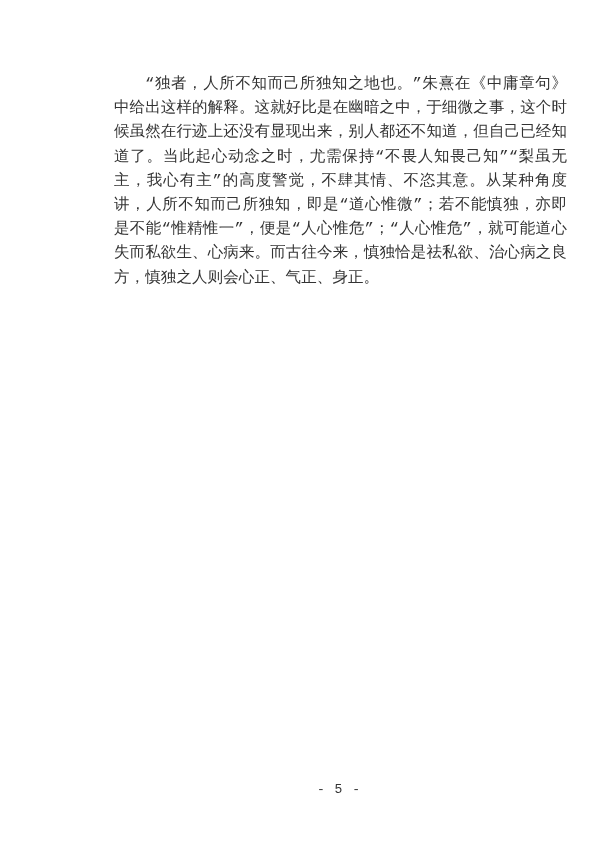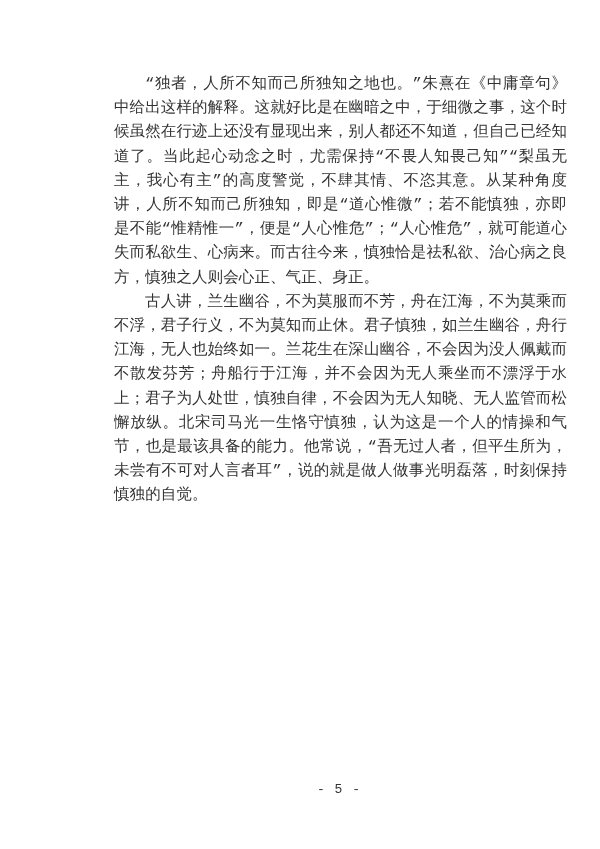--- a/index.html
+++ b/index.html
@@ -46,16 +46,15 @@
     letter-spacing: 1px;
     color: #333333;
   }
 </style>
 </head>
 <body>
 
 <div class="page" style="background: rgb(255, 255, 255); color: rgb(51, 51, 51);">
   <div class="text-block">
     <p>“独者，人所不知而己所独知之地也。”朱熹在《中庸章句》中给出这样的解释。这就好比是在幽暗之中，于细微之事，这个时候虽然在行迹上还没有显现出来，别人都还不知道，但自己已经知道了。当此起心动念之时，尤需保持“不畏人知畏己知”“梨虽无主，我心有主”的高度警觉，不肆其情、不恣其意。从某种角度讲，人所不知而己所独知，即是“道心惟微”；若不能慎独，亦即是不能“惟精惟一”，便是“人心惟危”；“人心惟危”，就可能道心失而私欲生、心病来。而古往今来，慎独恰是祛私欲、治心病之良方，慎独之人则会心正、气正、身正。</p>
-    <p>古人讲，兰生幽谷，不为莫服而不芳，舟在江海，不为莫乘而不浮，君子行义，不为莫知而止休。君子慎独，如兰生幽谷，舟行江海，无人也始终如一。兰花生在深山幽谷，不会因为没人佩戴而不散发芬芳；舟船行于江海，并不会因为无人乘坐而不漂浮于水上；君子为人处世，慎独自律，不会因为无人知晓、无人监管而松懈放纵。北宋司马光一生恪守慎独，认为这是一个人的情操和气节，也是最该具备的能力。他常说，“吾无过人者，但平生所为，未尝有不可对人言者耳”，说的就是做人做事光明磊落，时刻保持慎独的自觉。</p>
   </div>
   <div class="page-number">- 5 -</div>
 </div>
 
 </body></html>

